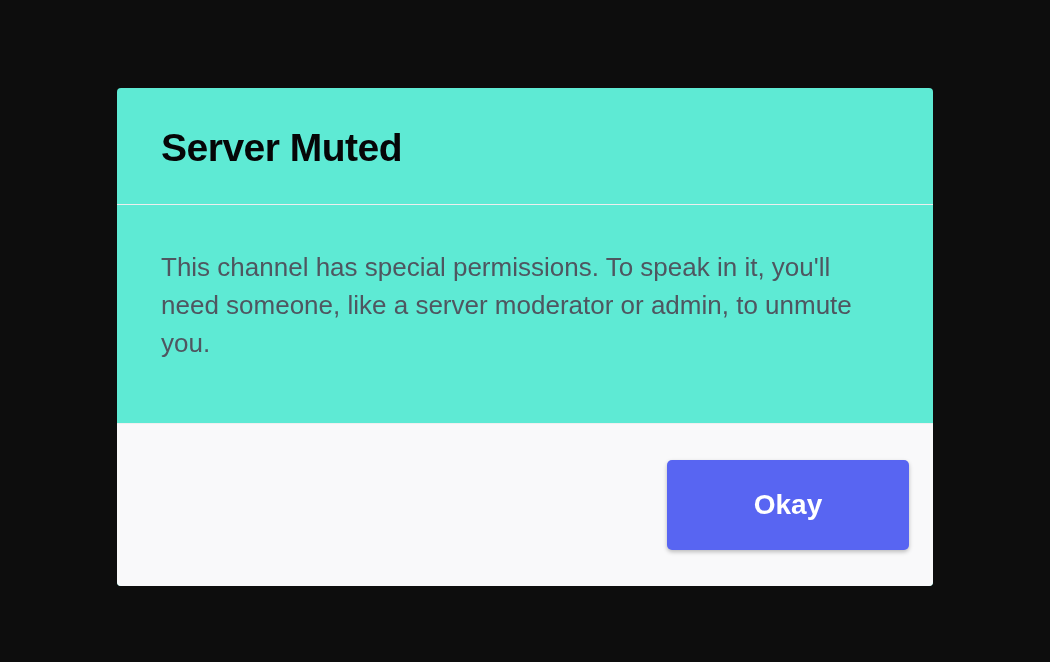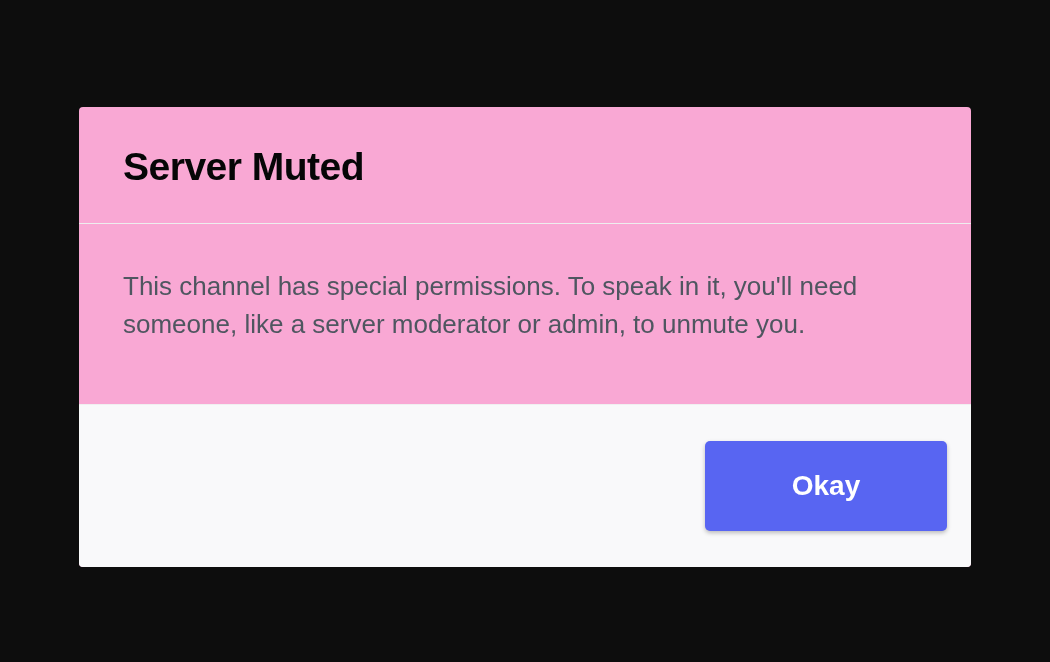--- a/index.html
+++ b/index.html
@@ -13,22 +13,22 @@
       height: 662px;
       background-color: #0d0d0d;
       display: flex;
       align-items: center;
       justify-content: center;
       font-family: -apple-system, BlinkMacSystemFont, "Segoe UI", Helvetica, Arial, sans-serif;
       overflow: hidden;
     }
     
     .modal {
-      width: 892px;
-      background-color: #f9a8d4;
+      width: 816px;
+      background-color: #5eead4;
       border-radius: 4px;
       overflow: hidden;
       position: relative;
       top: 6px;
     }
     
     .modal-header {
       padding: 38px 44px 34px 44px;
       border-bottom: 1px solid #eeeeee;
     }

